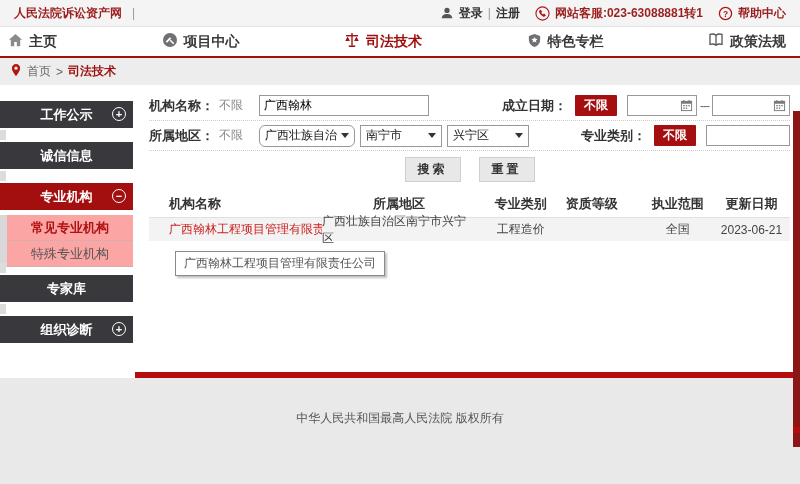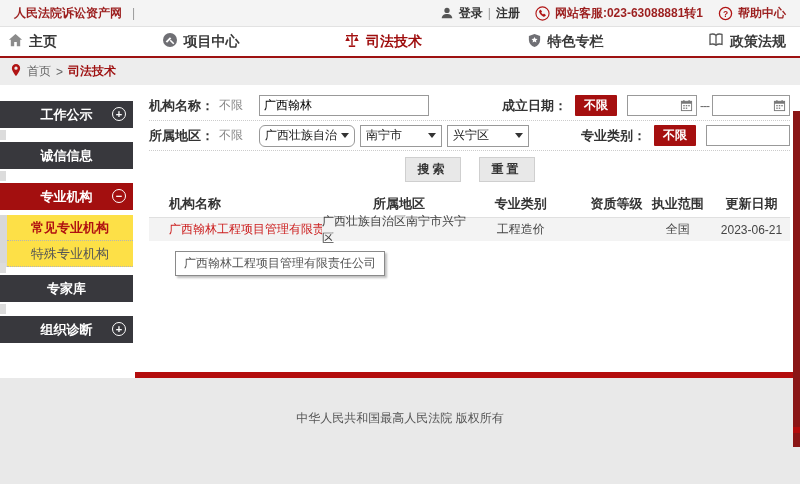--- a/index.html
+++ b/index.html
@@ -49,21 +49,21 @@
   .main { display:flex; height:293px; background:#fff; }
 
   aside { width:135px; padding-top:16px; background:#fff; }
   .menu-item { position:relative; width:133px; height:27px; line-height:27px; background:#38383d;
     color:#fff; text-align:center; font-size:13px; font-weight:bold; margin-bottom:14px; cursor:pointer; }
   .menu-item:not(:first-child)::before { content:""; position:absolute; left:0; top:-12px;
     width:6px; height:10px; background:#dcdcdc; }
   .menu-item.active { background:#a30f0f; margin-bottom:5px; }
   .mi-badge { position:absolute; right:7px; top:6px; width:14px; height:14px; border:1px solid #fff;
     border-radius:50%; font-size:11px; line-height:12px; text-align:center; font-weight:bold; }
-  .submenu { width:133px; border-left:7px solid #d8d8d8; margin-bottom:8px; background:#fde047; }
+  .submenu { width:133px; border-left:7px solid #d8d8d8; margin-bottom:8px; background:#fca5a5; }
   .sub-item { height:26px; line-height:25px; text-align:center; font-size:13px; color:#555;
     border-bottom:1px dotted #b5b5b5; cursor:pointer; }
   .sub-item.active { color:#b01111; font-weight:bold; }
 
   .content { flex:1; padding:6px 10px 0 14px; border-bottom:6px solid #b30d0d; position:relative; }
 
   
   .frow { display:flex; align-items:center; height:30px; border-bottom:1px dotted #ccc; }
   .flabel { font-weight:bold; color:#333; font-size:13px; width:68px; white-space:nowrap; }
   .funlim { color:#888; margin:0 16px 0 2px; cursor:pointer; }
@@ -93,21 +93,21 @@
 
   
   .tbl { margin-top:4px; }
   .tbl-head { display:flex; height:28px; align-items:center; font-weight:bold; font-size:13px;
     color:#333; border-bottom:1px solid #e0e0e0; }
   .tbl-row { display:flex; height:23px; align-items:center; background:#f3f3f3;
     font-size:12px; color:#444; }
   .c1 { width:27%; padding-left:20px; overflow:hidden; white-space:nowrap; }
   .c2 { width:24%; }
   .c3 { width:14%; text-align:center; }
-  .c4 { width:12%; text-align:right; }
+  .c4 { width:12%; text-align:left; }
   .c5 { width:11%; text-align:center; }
   .c6 { width:12%; text-align:center; }
   .tbl-head .c2 { text-align:center; }
   .org-link { color:#cc1e1e; cursor:pointer; white-space:nowrap; }
 
   .tooltip { display:inline-block; margin:10px 0 0 26px; border:1px solid #8a8a8a; background:#fff;
     padding:3px 8px; font-size:12px; color:#555; box-shadow:2px 2px 2px rgba(0,0,0,.25); }
 
   
   .right-strip { position:absolute; right:0; top:111px; width:7px; height:336px; z-index:6;

